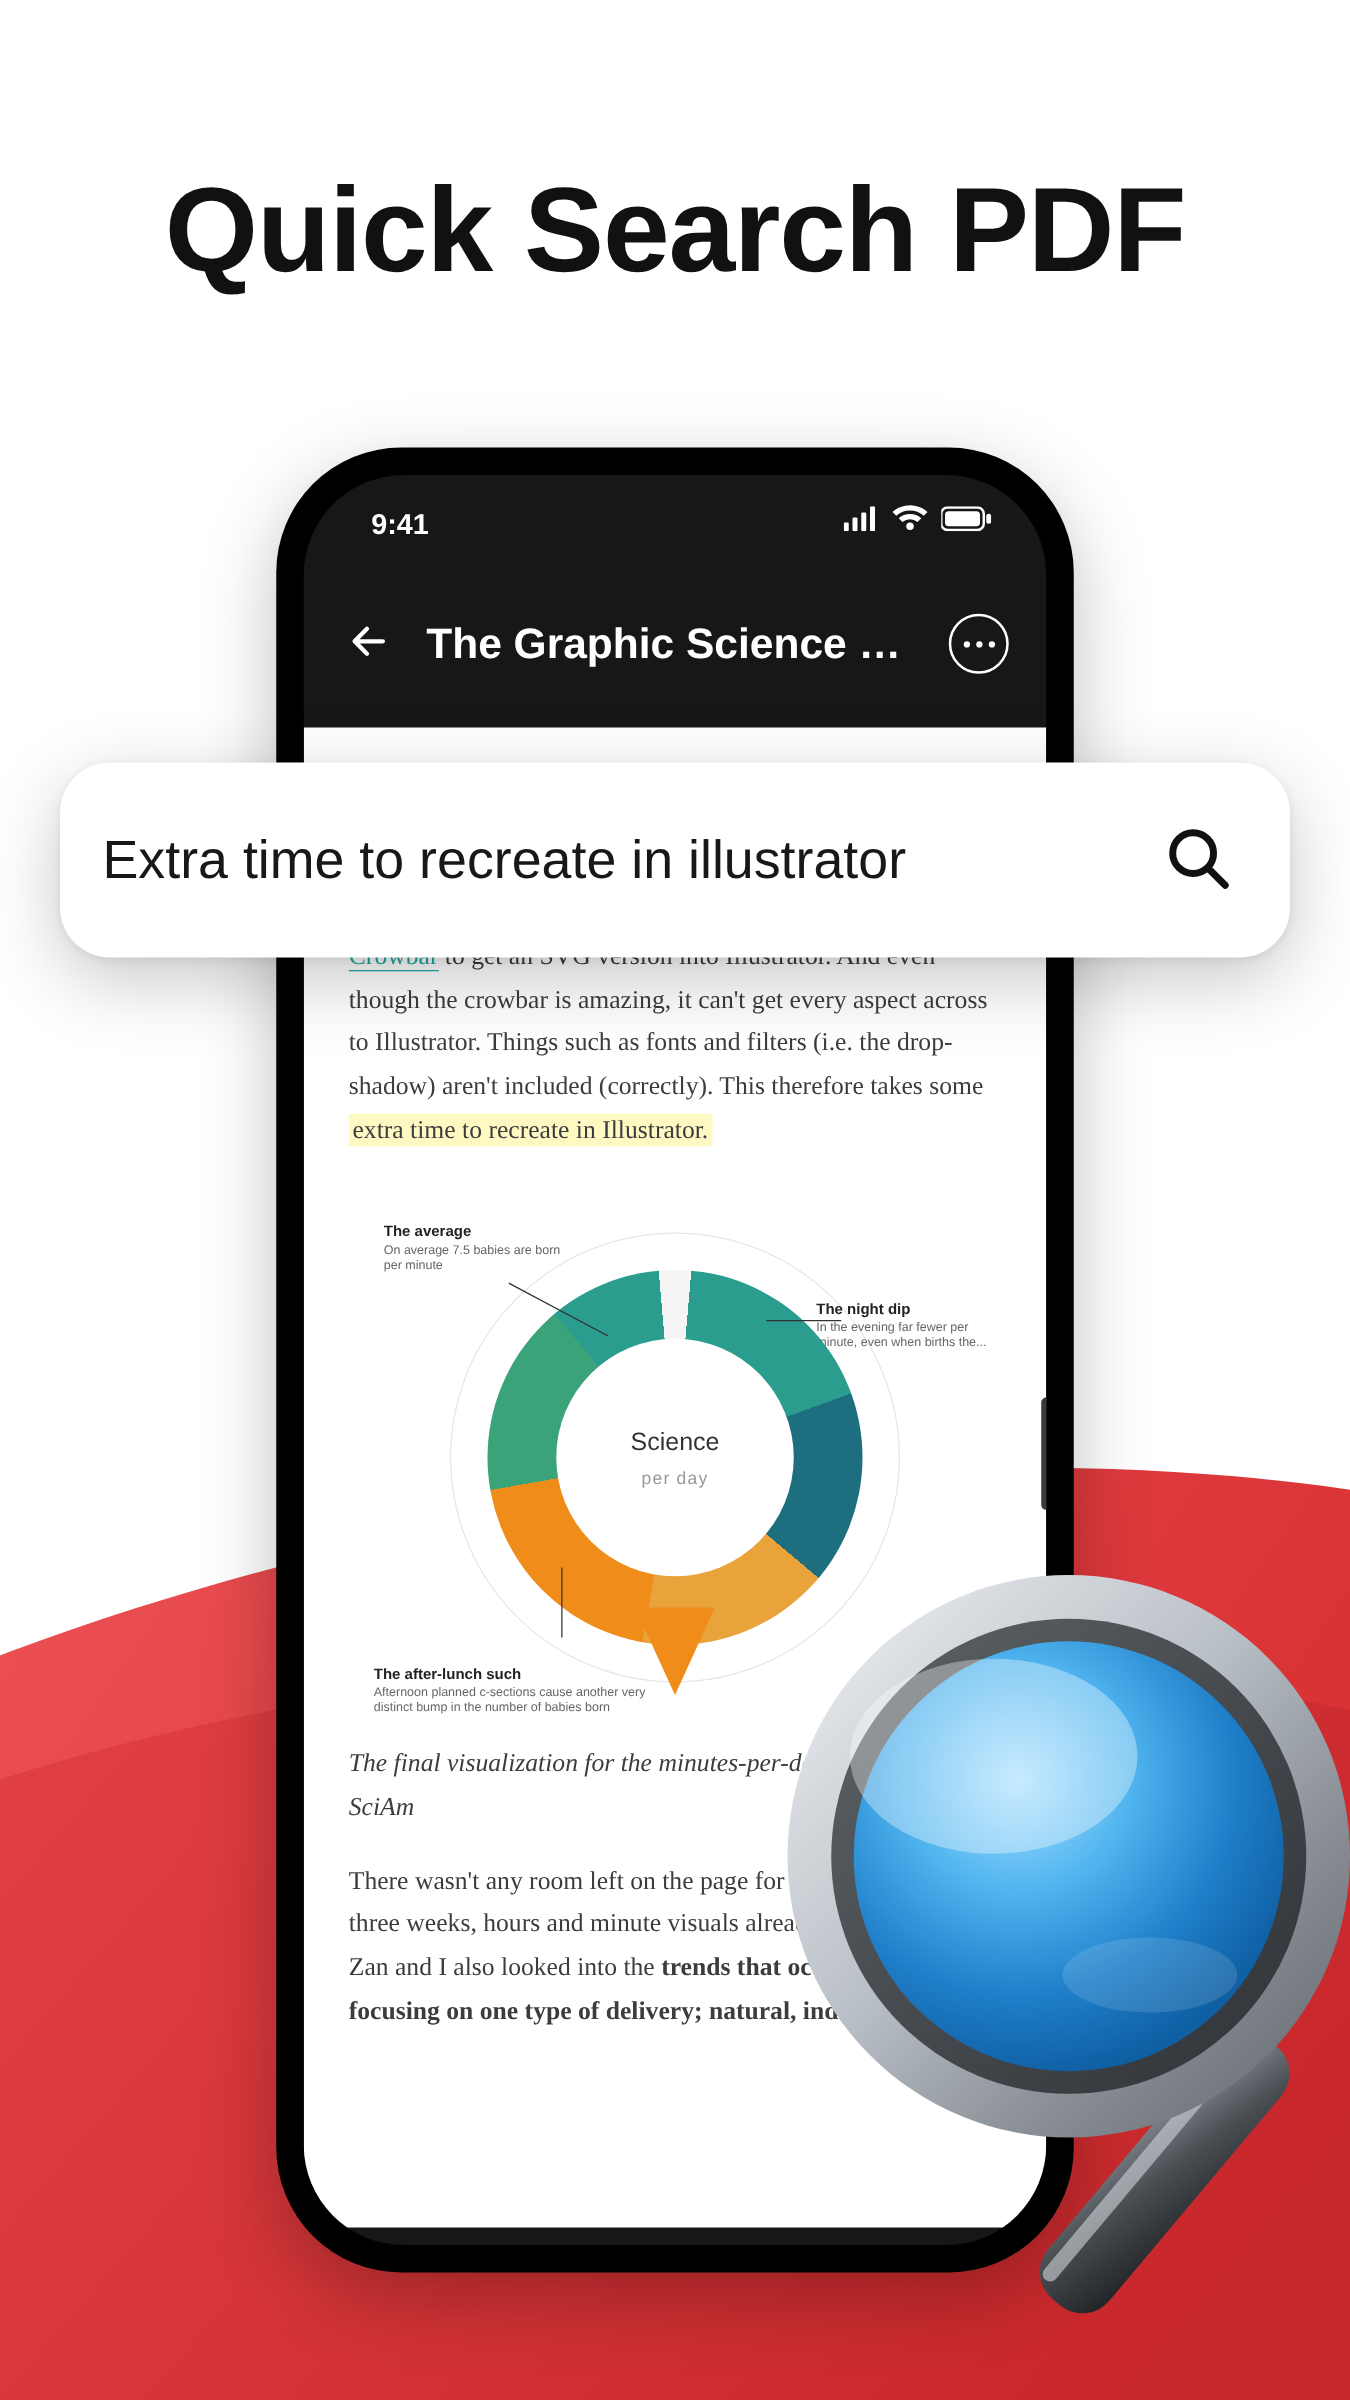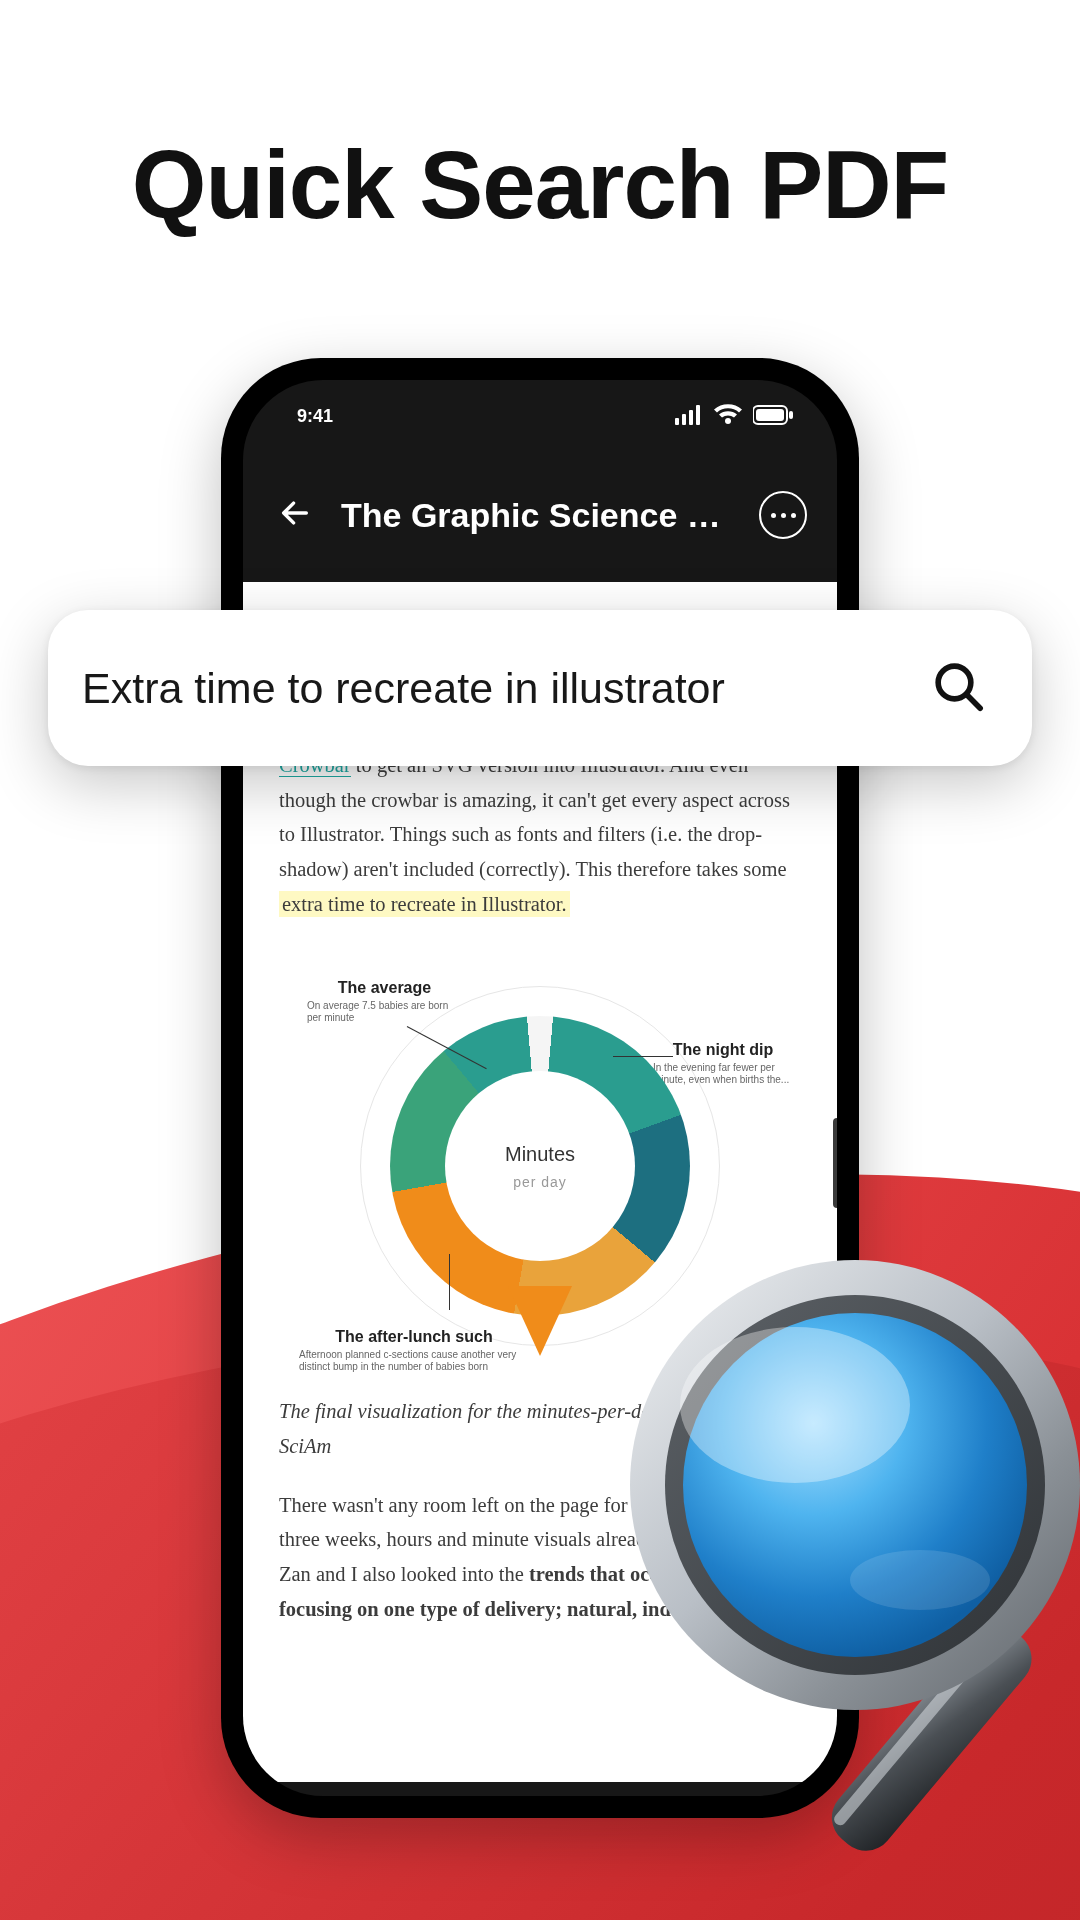--- a/index.html
+++ b/index.html
@@ -47,21 +47,21 @@
     top: 22px; left: 22px; right: 22px; bottom: 22px;
     background: #171717;
     border-radius: 80px;
     overflow: hidden;
   }
   
   .status {
     position: relative;
     height: 68px;
     color: #fff;
-    font-size: 18px;
+    font-size: 23px;
     font-weight: 600;
   }
   .status .time { position: absolute; left: 54px; top: 26px; }
   .status .tray { position: absolute; right: 44px; top: 24px; display: flex; gap: 10px; align-items: center; }
   .signal-icon svg, .wifi-icon svg, .battery-icon svg { display: block; }
   
   .appbar {
     height: 134px;
     display: flex;
     align-items: center;
@@ -148,21 +148,21 @@
     transform: translate(-50%, 120px);
     border-left: 32px solid transparent;
     border-right: 32px solid transparent;
     border-top: 70px solid #f08c1a;
   }
   .chart-note {
     position: absolute;
     font-size: 10px; line-height: 1.25;
     color: #666; font-family: Arial, sans-serif;
   }
-  .chart-note .t { font-weight: 700; color: #222; font-size: 16px; margin-bottom: 2px; text-align: center; }
+  .chart-note .t { font-weight: 700; color: #222; font-size: 12px; margin-bottom: 2px; }
   .note-avg { left: 28px; top: 32px; width: 155px; text-align: left; }
   .note-night { right: 8px; top: 94px; width: 140px; text-align: left; }
   .note-lunch { left: 20px; bottom: 12px; width: 230px; text-align: left; }
   .lead-line { position: absolute; background: #333; z-index: 2; }
   .lead-avg1 { left: 128px; top: 80px; width: 90px; height: 1px; transform-origin: left center; transform: rotate(28deg); }
   .lead-night1 { right: 128px; top: 110px; width: 60px; height: 1px; }
   .lead-lunch1 { left: 170px; bottom: 76px; width: 1px; height: 56px; }
   
   .scroll-thumb {
     position: absolute;
@@ -266,21 +266,21 @@
 
         <p>
           <span>Below you can see one of the final images that I sent to </span><a href="#">Jen Christiansen</a><span>, our editor at the Scientific American. I used </span><a href="#">SVG Crowbar</a><span> to get an SVG version into Illustrator. And even though the crowbar is amazing, it can't get every aspect across to Illustrator. Things such as fonts and filters (i.e. the drop-shadow) aren't included (correctly). This therefore takes some </span><span class="hl">extra time to recreate in Illustrator.</span>
         </p>
 
         <div class="chart-area">
           <div class="ring-outer"></div>
           <div class="donut"></div>
           <div class="donut-spike"></div>
           <div class="ring-inner">
-            <div class="big">Minutes</div>
+            <div class="big">Science</div>
             <div class="small">per day</div>
           </div>
 
           <div class="lead-line lead-avg1"></div>
           <div class="lead-line lead-night1"></div>
           <div class="lead-line lead-lunch1"></div>
 
           <div class="chart-note note-avg">
             <div class="t">The average</div>
             <div>On average 7.5 babies are born per minute</div>

